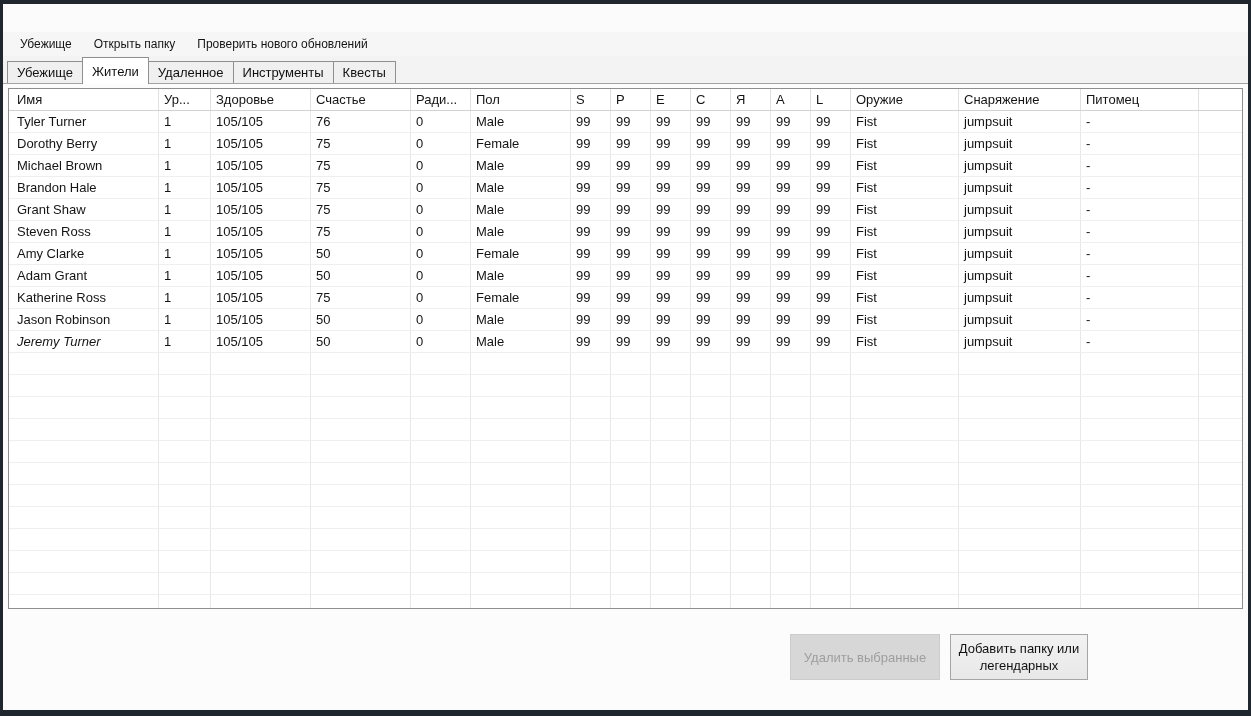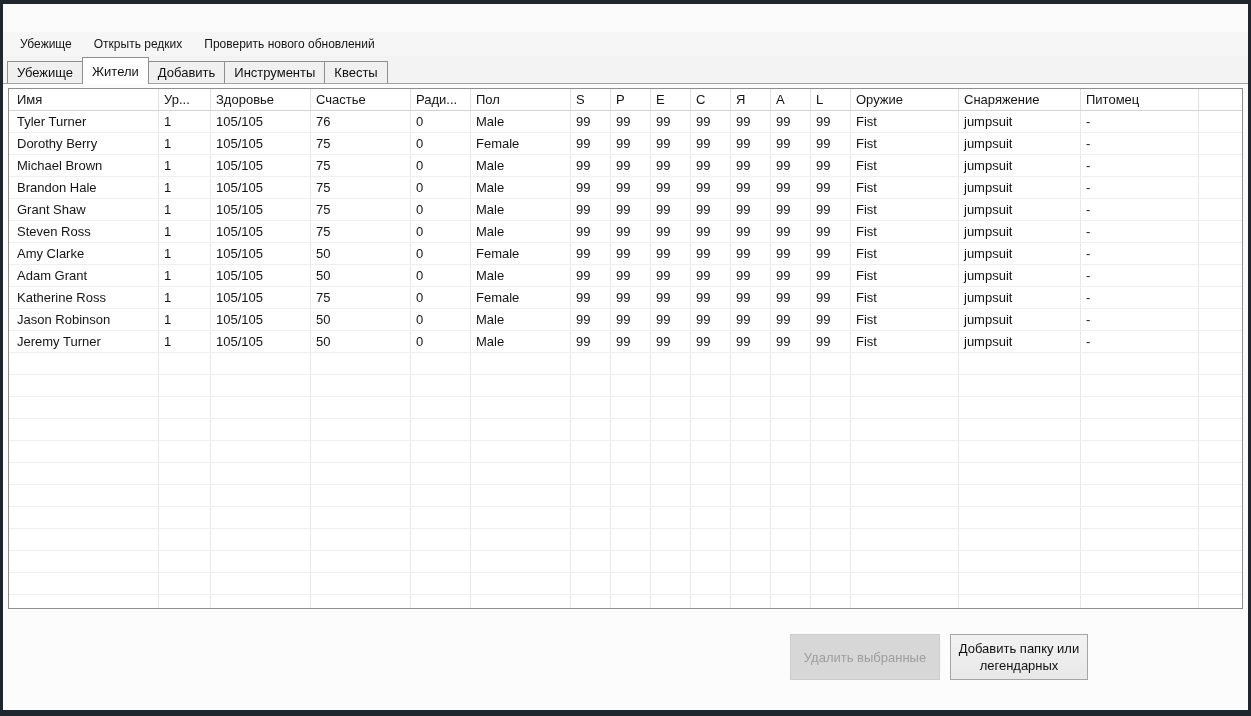--- a/index.html
+++ b/index.html
@@ -53,28 +53,28 @@
 </style>
 </head>
 <body>
 
 <div class="window">
   <div class="client">
 
 
     <div class="menubar" id="menubar">
         <span class="menu-item">Убежище</span>
-        <span class="menu-item">Открыть редких</span>
+        <span class="menu-item">Открыть папку</span>
         <span class="menu-item">Проверить нового обновлений</span>
       </div>
 
     <div class="tabstrip" id="tabstrip">
         <span class="tab">Убежище</span>
         <span class="tab active">Жители</span>
-        <span class="tab">Добавить</span>
+        <span class="tab">Удаленное</span>
         <span class="tab">Инструменты</span>
         <span class="tab">Квесты</span>
       </div>
 
     <div class="content">
       <div class="grid">
         <div class="grid-header" id="gridHeader">
             <div class="gh-cell" style="width: 150px;">Имя</div>
             <div class="gh-cell" style="width: 52px;">Ур...</div>
             <div class="gh-cell" style="width: 100px;">Здоровье</div>
@@ -278,21 +278,21 @@
               <div class="g-cell" style="width: 40px;">99</div>
               <div class="g-cell" style="width: 40px;">99</div>
               <div class="g-cell" style="width: 40px;">99</div>
               <div class="g-cell" style="width: 40px;">99</div>
               <div class="g-cell" style="width: 108px;">Fist</div>
               <div class="g-cell" style="width: 122px;">jumpsuit</div>
               <div class="g-cell" style="width: 118px;">-</div>
               <div class="g-cell filler"></div>
             </div>
             <div class="grid-row">
-              <div class="g-cell" style="width: 150px;">Jeremy Turner</div>
+              <div class="g-cell" style="width: 150px; font-style: italic;">Jeremy Turner</div>
               <div class="g-cell" style="width: 52px;">1</div>
               <div class="g-cell" style="width: 100px;">105/105</div>
               <div class="g-cell" style="width: 100px;">50</div>
               <div class="g-cell" style="width: 60px;">0</div>
               <div class="g-cell" style="width: 100px;">Male</div>
               <div class="g-cell" style="width: 40px;">99</div>
               <div class="g-cell" style="width: 40px;">99</div>
               <div class="g-cell" style="width: 40px;">99</div>
               <div class="g-cell" style="width: 40px;">99</div>
               <div class="g-cell" style="width: 40px;">99</div>

